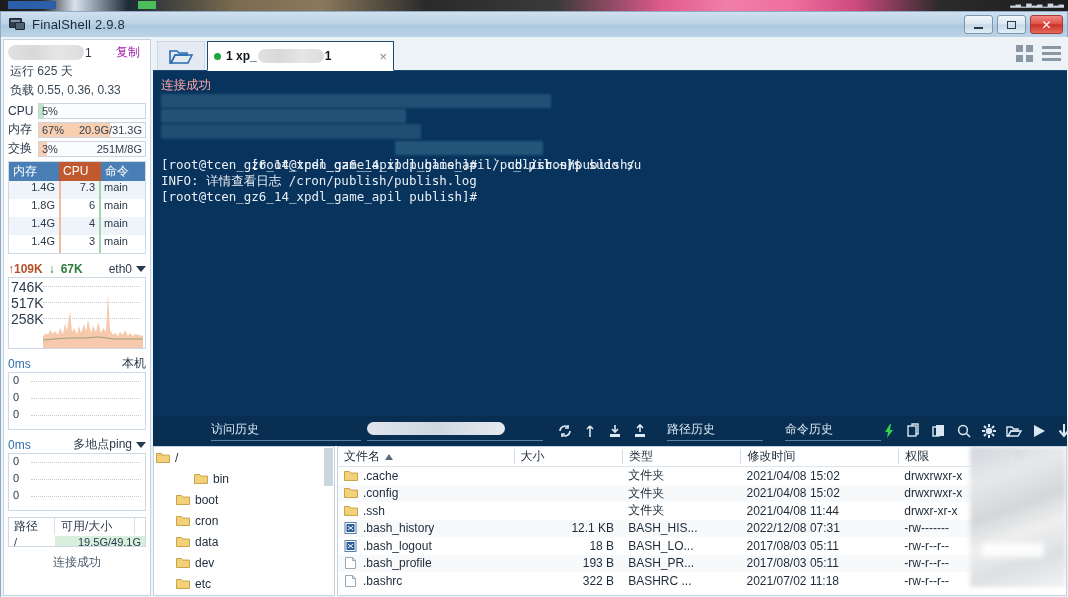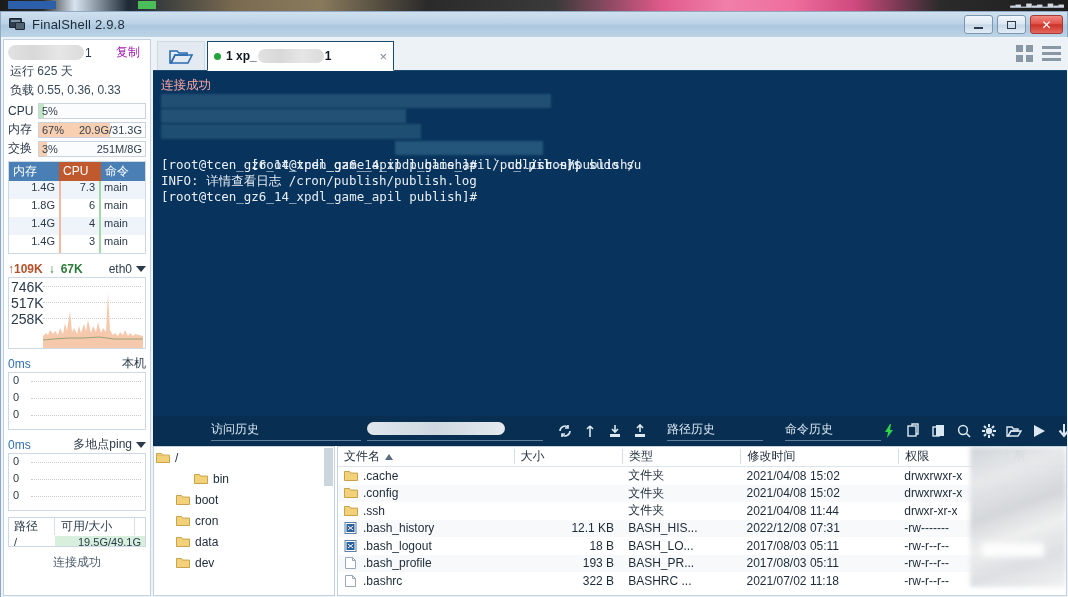--- a/index.html
+++ b/index.html
@@ -575,20 +575,26 @@
                     <path d="M0.5 1.5h5l1.2 1.6h6.8v7.4H0.5z" fill="#f3d07a" stroke="#c8a347"></path>
                   </svg></span>
               <span>data</span>
             </div>
             <div class="tnode" style="padding-left:22px">
               <span class="fi"><svg width="14" height="12" viewBox="0 0 14 12">
                     <path d="M0.5 1.5h5l1.2 1.6h6.8v7.4H0.5z" fill="#f3d07a" stroke="#c8a347"></path>
                   </svg></span>
               <span>dev</span>
             </div>
+            <div class="tnode" style="padding-left:22px">
+              <span class="fi"><svg width="14" height="12" viewBox="0 0 14 12">
+                    <path d="M0.5 1.5h5l1.2 1.6h6.8v7.4H0.5z" fill="#f3d07a" stroke="#c8a347"></path>
+                  </svg></span>
+              <span>etc</span>
+            </div>
             <div class="tnode" style="padding-left:6px">
               
               
               
             </div>
             <div class="tree-thumb"></div>
           </div>
 
           <div class="flist">
             <div class="fhead">

